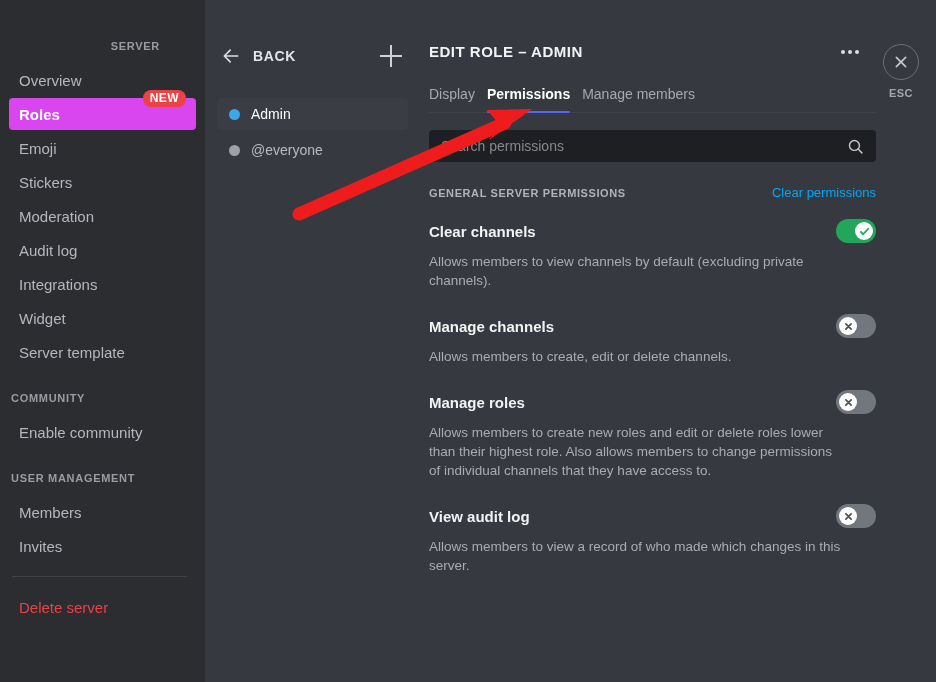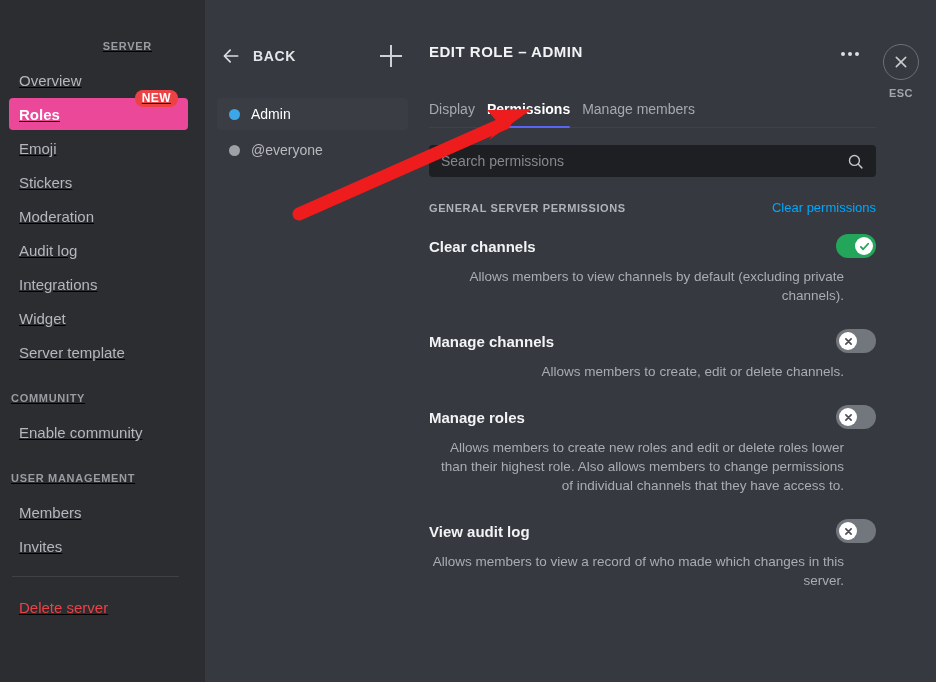--- a/index.html
+++ b/index.html
@@ -23,21 +23,21 @@
 
   
   .sidebar {
     width: 205px;
     height: 682px;
     background: #2b2d31;
     padding-top: 38px;
     flex: 0 0 205px;
     position: relative;
   }
-  .sidebar-inner { padding: 0 8px 0 0; text-decoration: underline; }
+  .sidebar-inner { padding: 0 0 0 0; }
 
   .section-header {
     font-size: 11px;
     font-weight: bold;
     letter-spacing: 0.7px;
     color: #9a9ca1;
     text-transform: uppercase;
     padding: 0 10px 0 11px;
     margin-bottom: 10px;
     height: 16px;
@@ -53,21 +53,21 @@
     display: flex;
     align-items: center;
     justify-content: space-between;
     font-size: 15px;
     color: #b4b7bd;
     cursor: pointer;
     gap: 8px;
   }
   .nav-item .label { line-height: 1; }
   .nav-item.active {
-    background: #ec4899;
+    background: #d946ef;
     color: #ffffff;
     font-weight: bold;
   }
   .nav-item.danger { color: #ed4245; }
 
   .badge-new {
     background: #ed4245;
     color: #fff;
     font-size: 12px;
     font-weight: bold;
@@ -150,24 +150,24 @@
     height: 682px;
     background: #36393f;
     padding: 43px 0 0 0;
     position: relative;
     overflow: hidden;
   }
   .main-inner { padding: 0 60px 0 9px; }
 
   .main-title-row {
     display: flex;
-    align-items: flex-end;
+    align-items: center;
     justify-content: space-between;
     padding-right: 13px;
-    margin-bottom: 41px;
+    margin-bottom: 26px;
   }
   .main-title {
     font-size: 15px;
     font-weight: bold;
     letter-spacing: 0.5px;
     color: #f2f3f5;
   }
   .more-btn {
     display: flex;
     gap: 3px;
@@ -257,21 +257,20 @@
   .perm-name {
     font-size: 15px;
     font-weight: bold;
     color: #f2f3f5;
   }
   .perm-desc {
     font-size: 13.5px;
     line-height: 19px;
     color: #a9acb1;
     max-width: 415px;
-    text-align: right;
   }
 
   
   .toggle {
     width: 40px; height: 24px;
     border-radius: 12px;
     position: relative;
     flex: 0 0 40px;
     cursor: pointer;
     background: #72767d;

